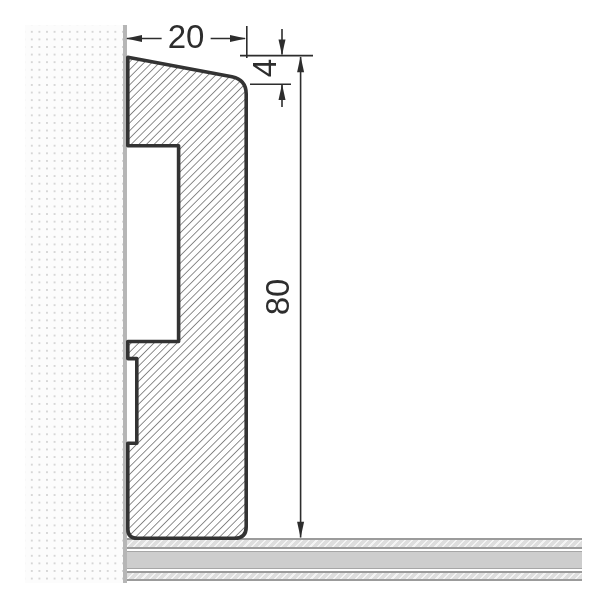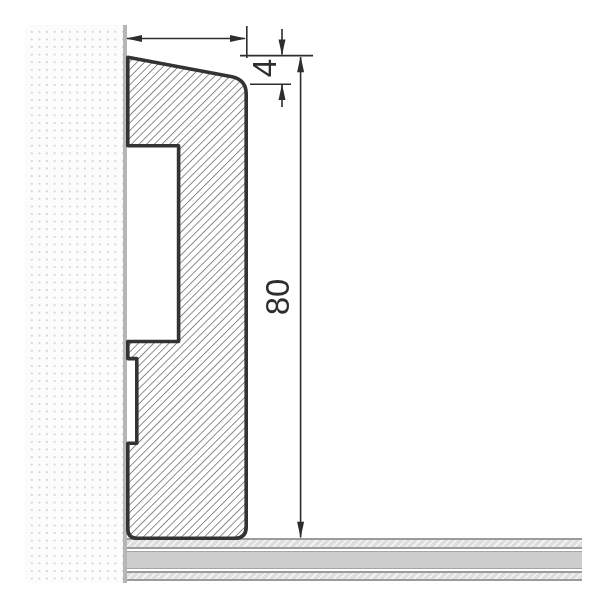--- a/index.html
+++ b/index.html
@@ -88,18 +88,19 @@
       <line x1="250" y1="84.3" x2="291" y2="84.3"></line>
     </g>
     <polygon fill="#2d2d2d" stroke="none" points="282,55.2 278.5,39.5 285.5,39.5"></polygon>
     <polygon fill="#2d2d2d" stroke="none" points="282,84 278.5,100 285.5,100"></polygon>
 
     <line x1="300.6" y1="57" x2="300.6" y2="537.6" stroke="#2d2d2d" stroke-width="1.6"></line>
     <polygon fill="#2d2d2d" stroke="none" points="300.6,56.2 297.1,72.2 304.1,72.2"></polygon>
     <polygon fill="#2d2d2d" stroke="none" points="300.6,537.8 297.1,521.8 304.1,521.8"></polygon>
   </svg>
 
+  <span class="dim-label h" style="left:186px;top:36px;">20</span>
 
   <span class="dim-label v" style="left:264px;top:68px;">4</span>
 
   <span class="dim-label v" style="left:277px;top:297px;">80</span>
 
 </div>
 
 </body></html>

